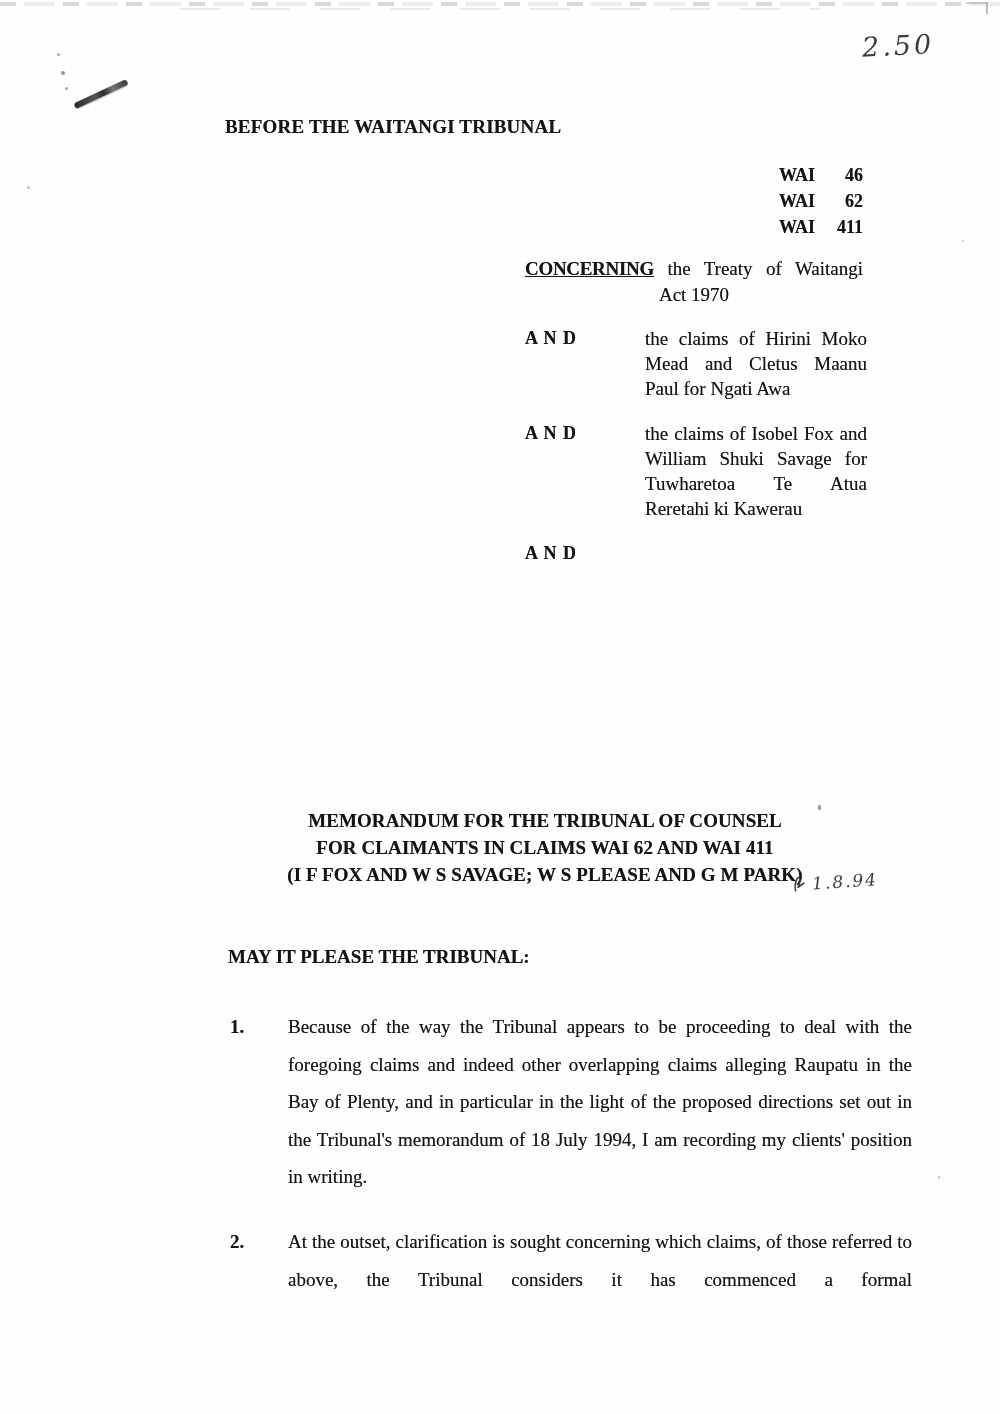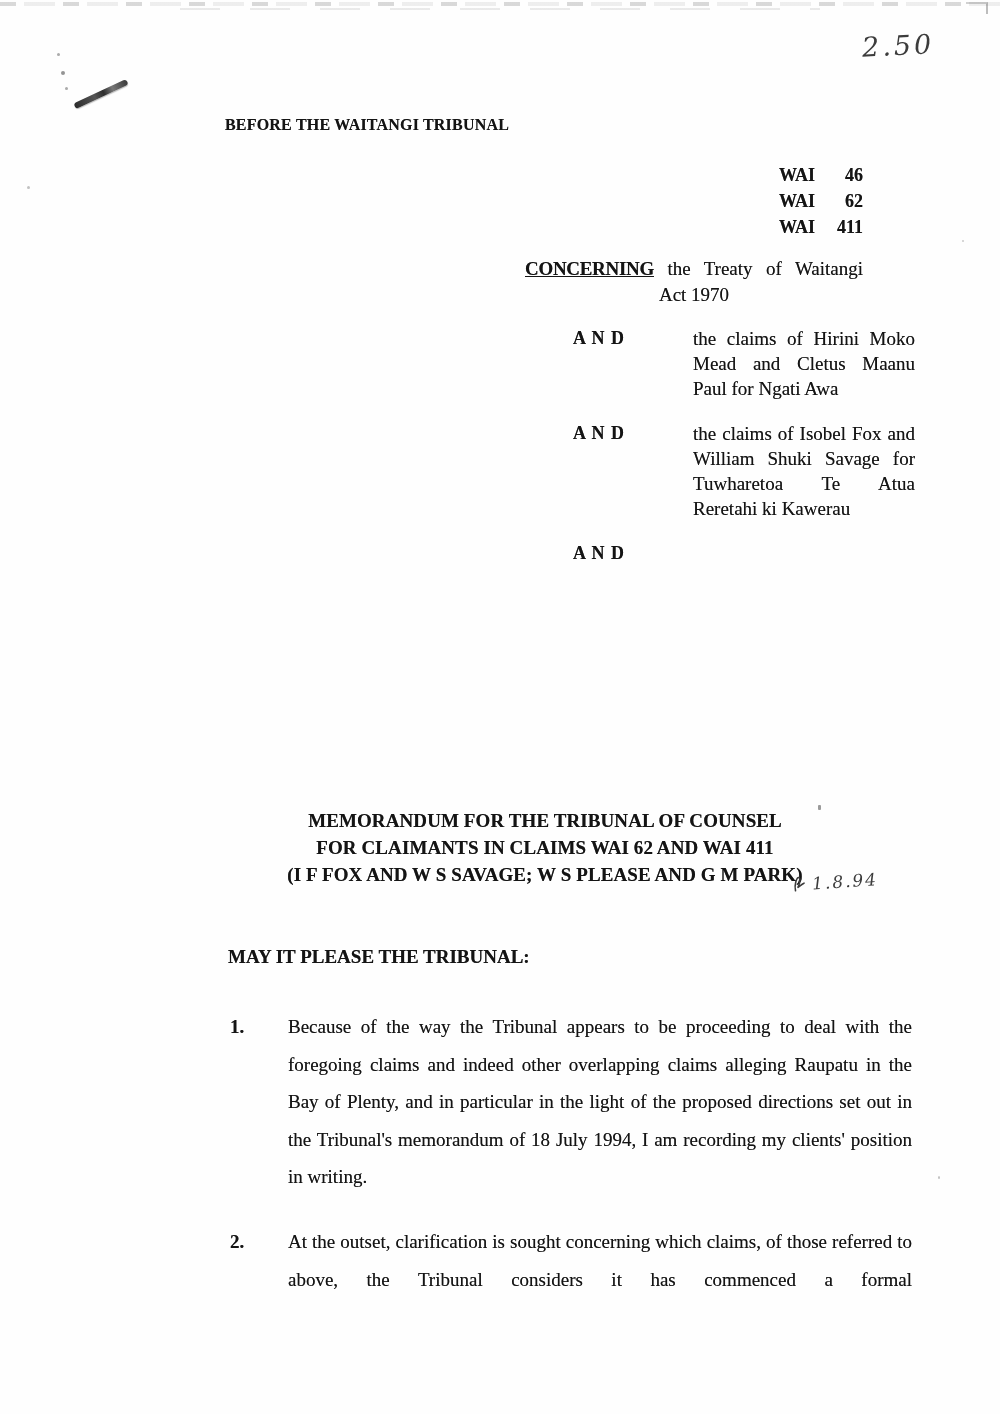--- a/index.html
+++ b/index.html
@@ -71,37 +71,37 @@
     position: absolute; top: 872px; left: 792px;
     font-size: 17px; letter-spacing: 2px;
     transform: rotate(-4deg);
     display: flex; align-items: center; gap: 6px;
   }
   .hw-note svg { display: block; }
 
   
   .court-header {
     position: absolute; top: 116px; left: 225px;
-    font-size: 16px; font-weight: bold; letter-spacing: 0.2px;
+    font-size: 19px; font-weight: bold; letter-spacing: 0.2px;
   }
   .wai-block {
     position: absolute; top: 162px; left: 779px; width: 84px;
     font-size: 18px; font-weight: bold; line-height: 26px;
   }
   .wai-row { display: flex; justify-content: space-between; align-items: flex-end; }
 
   .concerning-block {
     position: absolute; top: 256px; left: 525px; width: 338px;
     font-size: 19px; line-height: 26px;
   }
   .concerning-line1 { text-align: justify; text-align-last: justify; }
   .concerning-label { font-weight: bold; letter-spacing: -0.3px; text-decoration: underline; }
   .concerning-line2 { text-align: center; }
 
-  .and-clause { position: absolute; left: 525px; display: flex; margin-left: 48px; }
+  .and-clause { position: absolute; left: 525px; display: flex; }
   .and-clause.c1 { top: 326px; }
   .and-clause.c2 { top: 421px; }
   .and-clause.c3 { top: 541px; }
   .and-label {
     width: 120px; flex: 0 0 120px;
     font-size: 18px; font-weight: bold; letter-spacing: 1px;
     line-height: 25px;
   }
   .and-text {
     width: 222px; flex: 0 0 222px;

